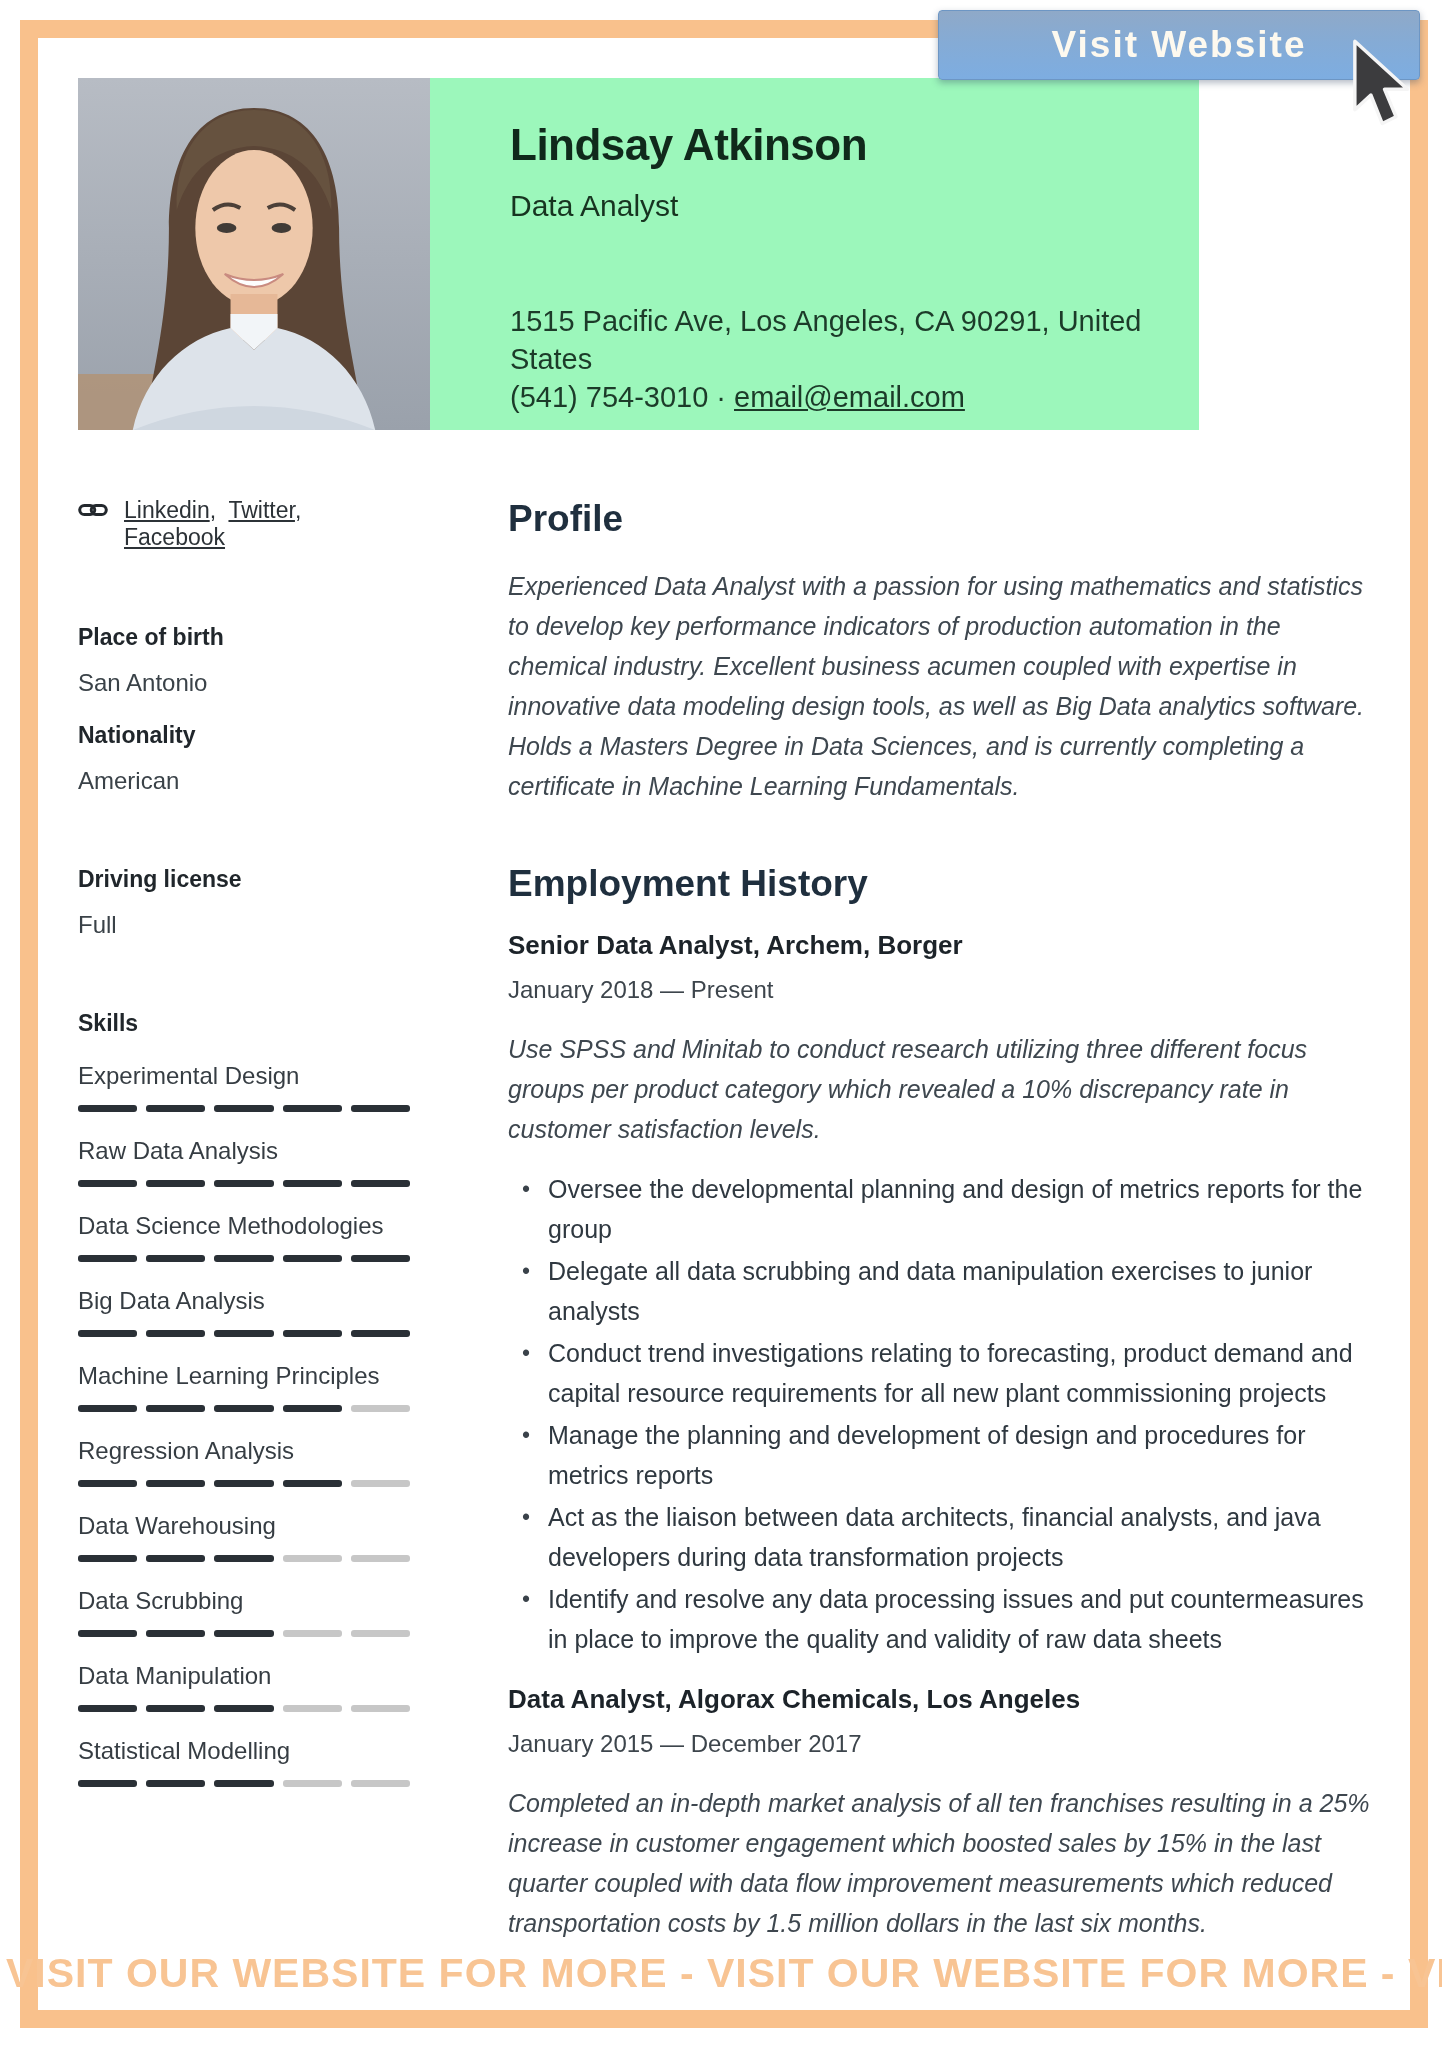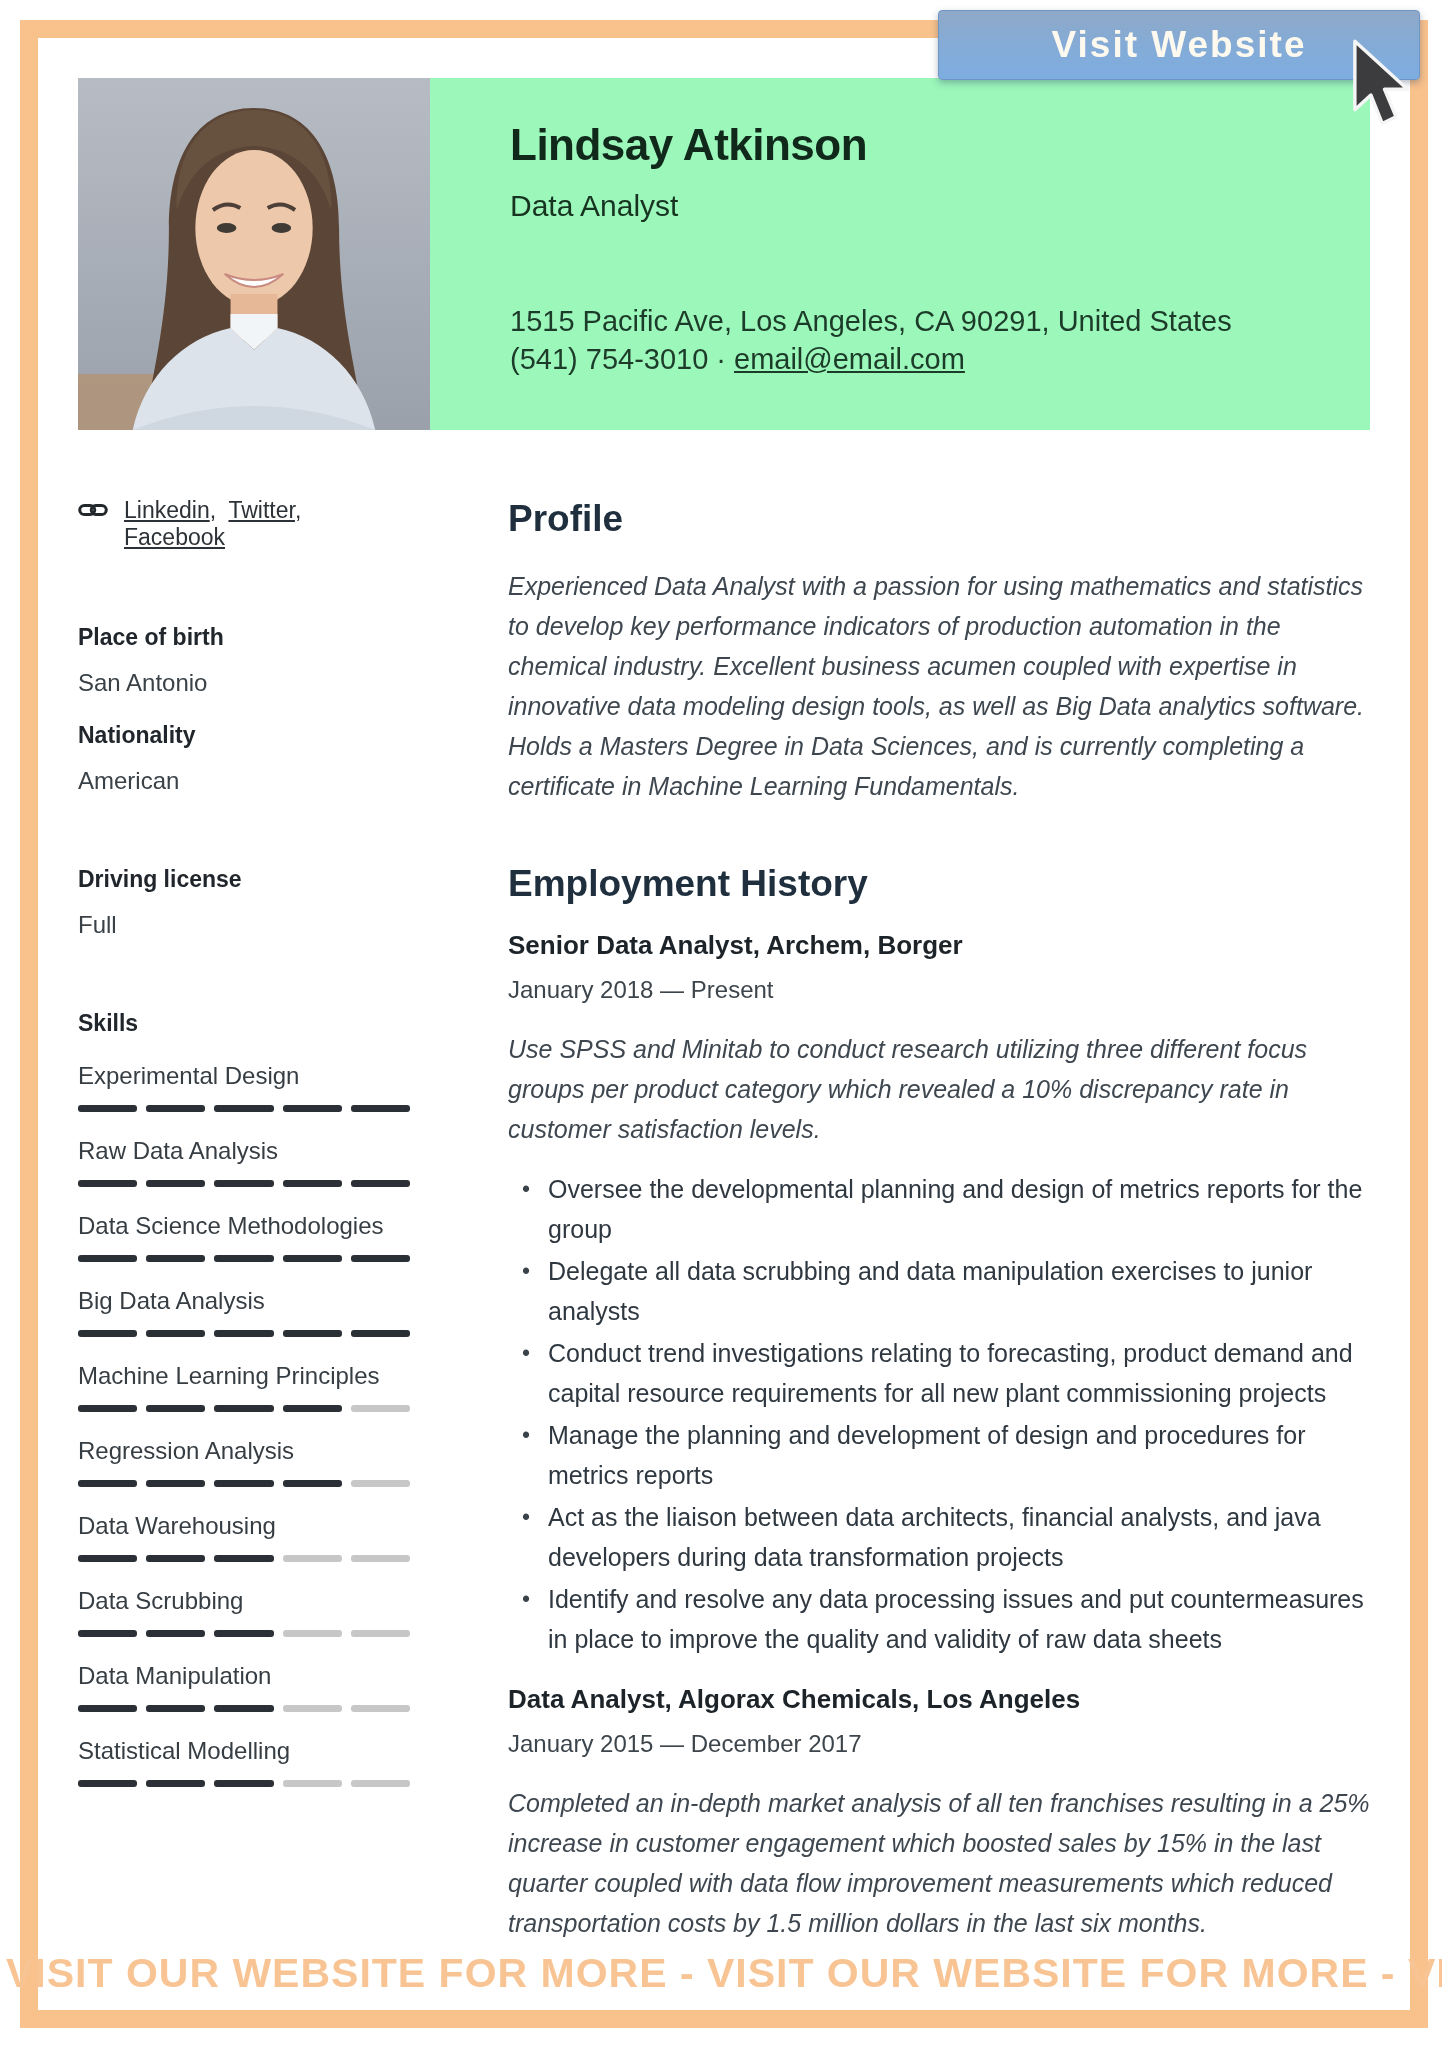--- a/index.html
+++ b/index.html
@@ -7,21 +7,21 @@
     width:1448px;height:2048px;position:relative;overflow:hidden;
     background:#ffffff;font-family:"Liberation Sans",sans-serif;
     --accent:#f9c18c; --green:#9cf7bb; --seg-fill:#2a3036; --seg-empty:#c7c7c7;
   }
   
   .frame{position:absolute;left:20px;top:20px;right:20px;bottom:20px;
     border:18px solid var(--accent);z-index:4;pointer-events:none}
 
   
   .photo{position:absolute;left:78px;top:78px;width:352px;height:352px;z-index:2}
-  .header-green{position:absolute;left:430px;top:78px;width:940px;height:352px;
+  .header-green{position:absolute;left:430px;top:78px;width:769px;height:352px;
     background:var(--green);box-sizing:border-box;padding:40px 36px 0 80px;z-index:2}
   .name{font-size:44px;font-weight:700;color:#10291b;letter-spacing:-.5px;line-height:54px}
   .job-title{font-size:30px;color:#173420;margin-top:16px;line-height:36px}
   .contact{margin-top:78px;font-size:29px;color:#1c3b29;line-height:38px}
   .contact a{color:#1c3b29;text-decoration:underline}
   .dot-sep{padding:0 8px}
 
   
   .visit-btn{position:absolute;left:938px;top:10px;width:480px;height:68px;z-index:6;
     border-radius:4px;border:1px solid #6d96c4;

